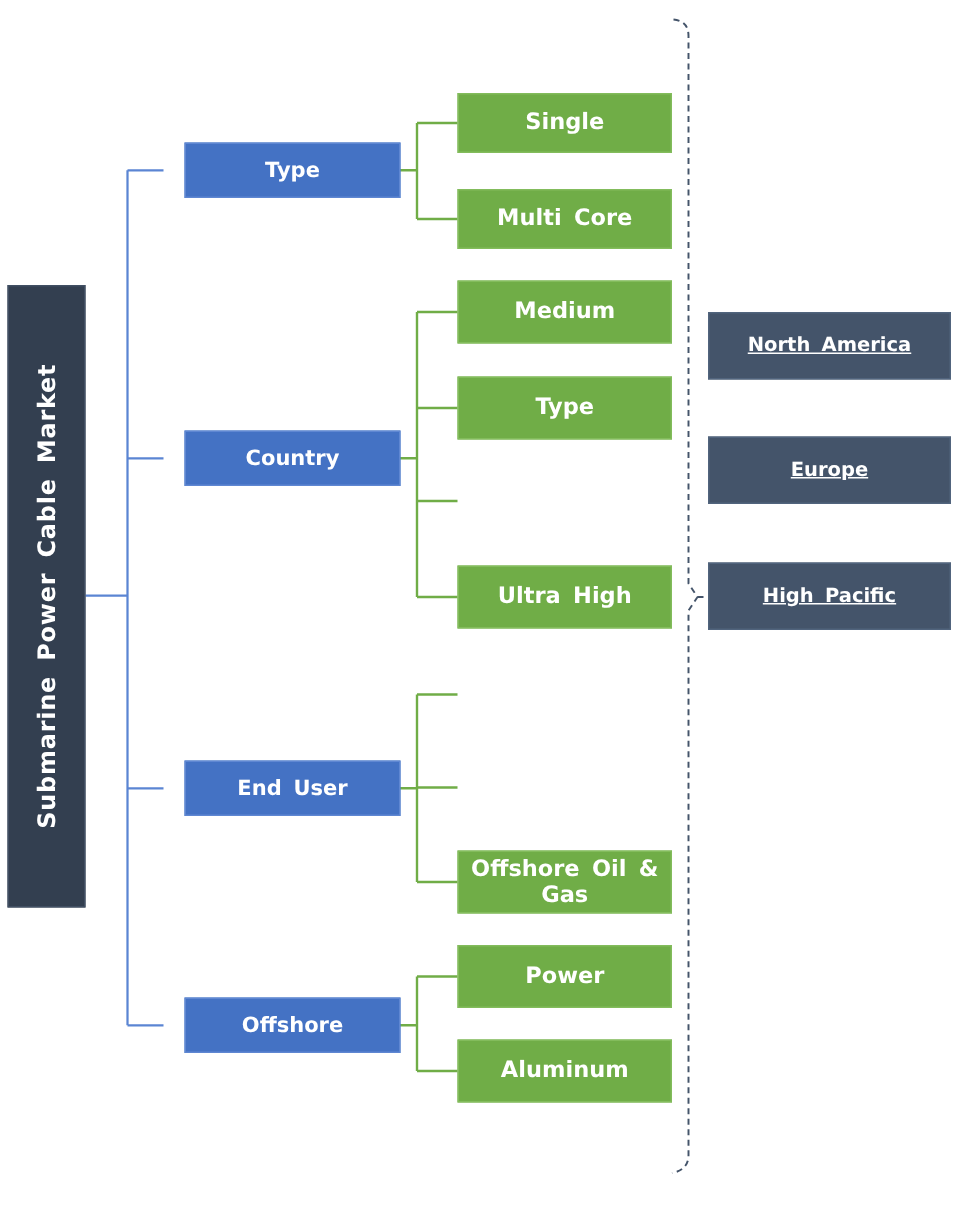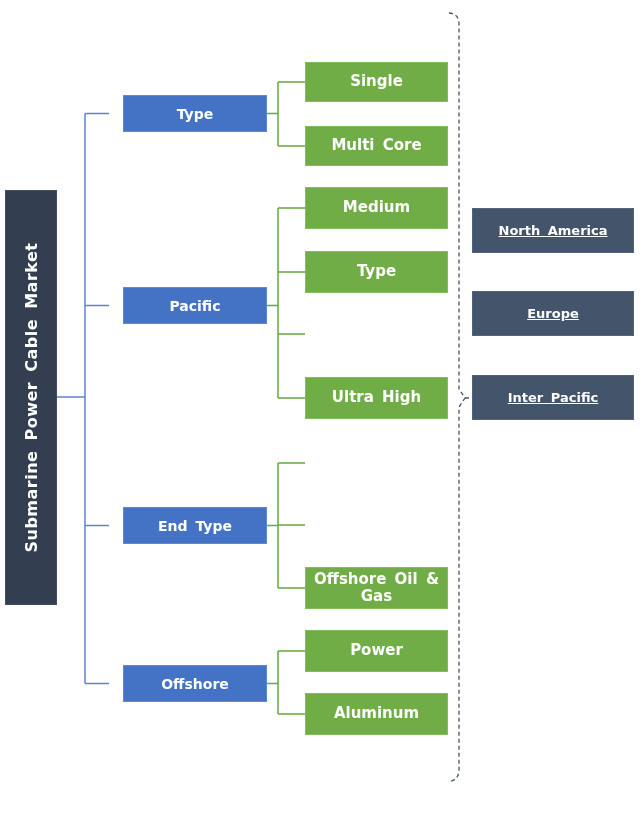--- a/index.html
+++ b/index.html
@@ -96,33 +96,33 @@
       <path d="M449,13 Q459,14 459,24 L459,389 L465,398 L459,407 L459,770 Q459,780 448,782"></path>
       <path d="M465,398 L473,398"></path>
     </g>
   </svg>
 
   <div class="node rootbar">
     <span class="vtext">Submarine Power Cable Market</span>
   </div>
 
   <div class="node cat" style="top:95px">Type</div>
-  <div class="node cat" style="top:287px">Pacific</div>
-  <div class="node cat" style="top:507px">End Type</div>
+  <div class="node cat" style="top:287px">Country</div>
+  <div class="node cat" style="top:507px">End User</div>
   <div class="node cat" style="top:665px">Offshore</div>
 
   <div class="node seg" style="top:62px;height:40px">Single</div>
   <div class="node seg" style="top:126px;height:40px">Multi Core</div>
 
   <div class="node seg" style="top:187px">Medium</div>
   <div class="node seg" style="top:251px">Type</div>
   <div class="node seg" style="top:377px">Ultra High</div>
 
   <div class="node seg" style="top:567px">Offshore Oil &amp; Gas</div>
 
   <div class="node seg" style="top:630px">Power</div>
   <div class="node seg" style="top:693px">Aluminum</div>
 
   <div class="node region" style="top:208px">North America</div>
   <div class="node region" style="top:291px">Europe</div>
-  <div class="node region" style="top:375px">Inter Pacific</div>
+  <div class="node region" style="top:375px">High Pacific</div>
 
 </div>
 
 </body></html>

